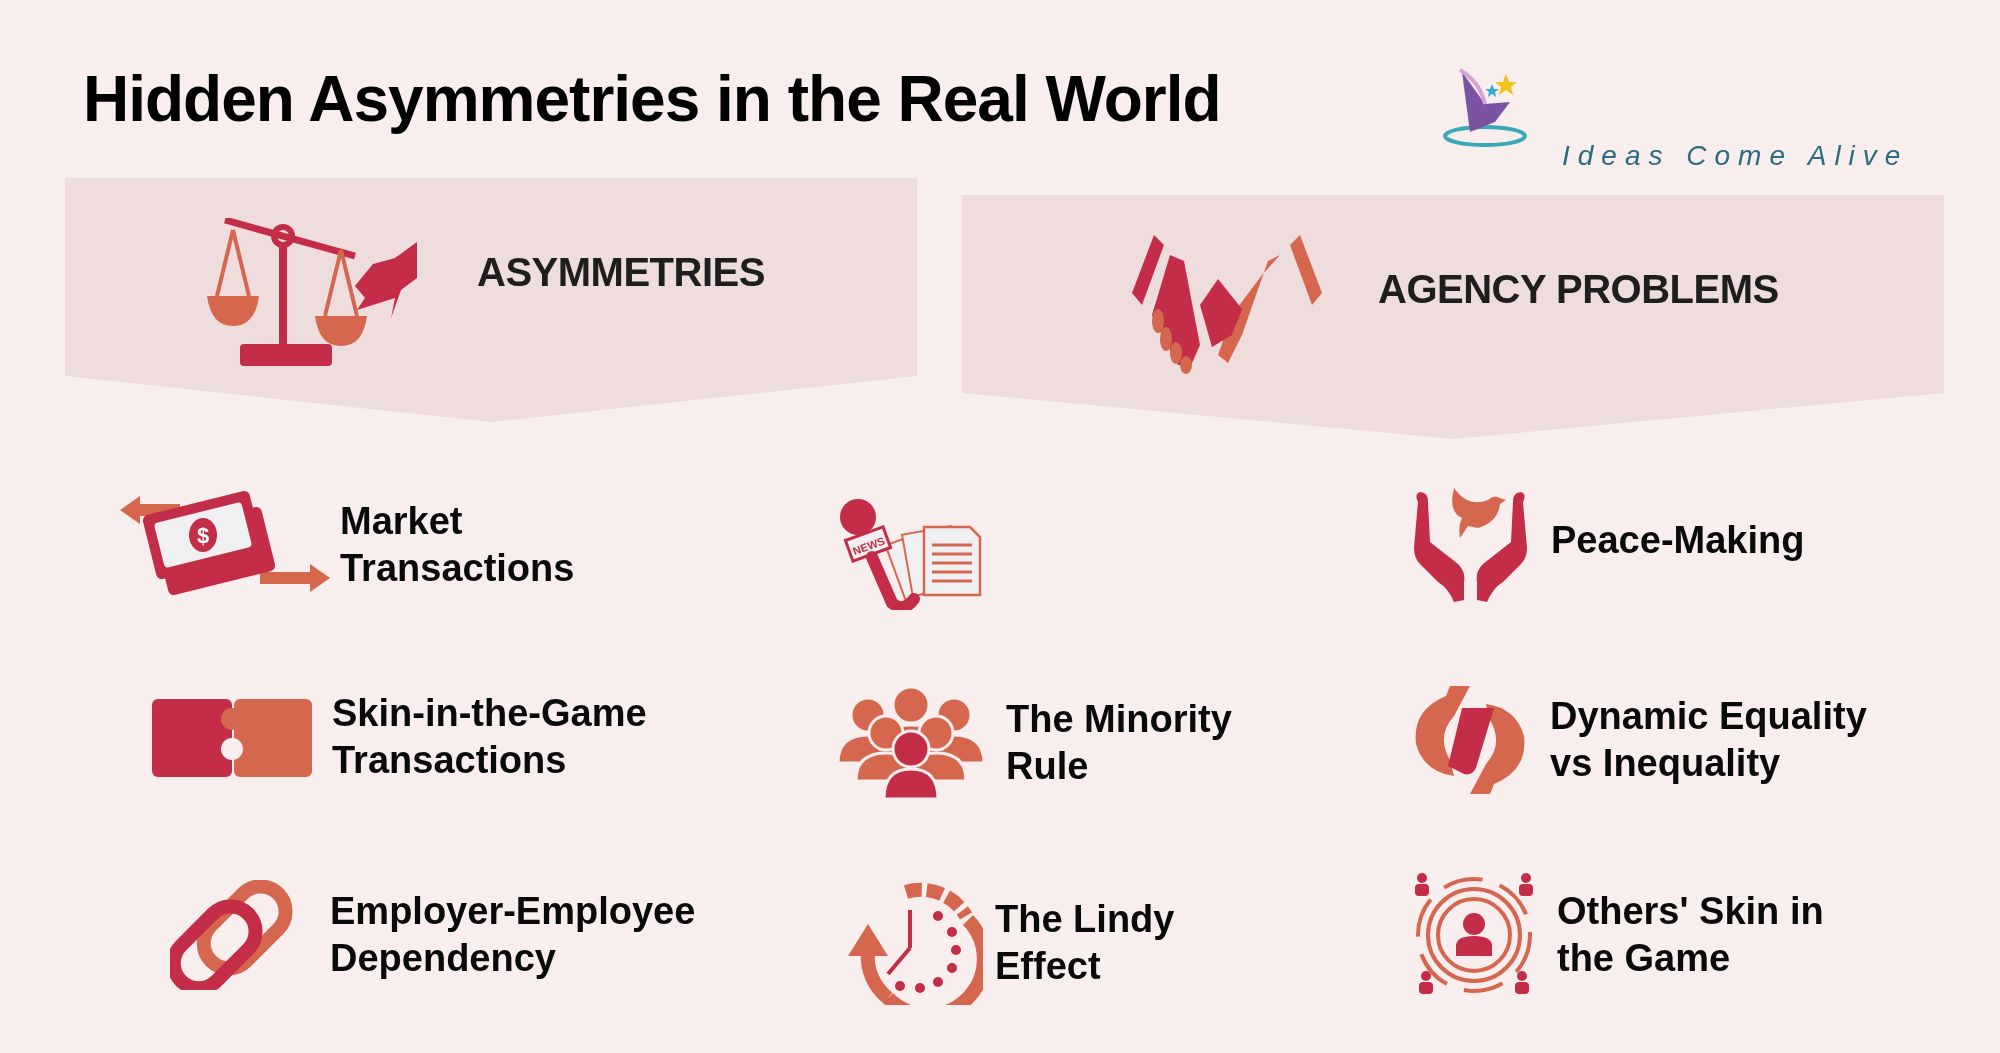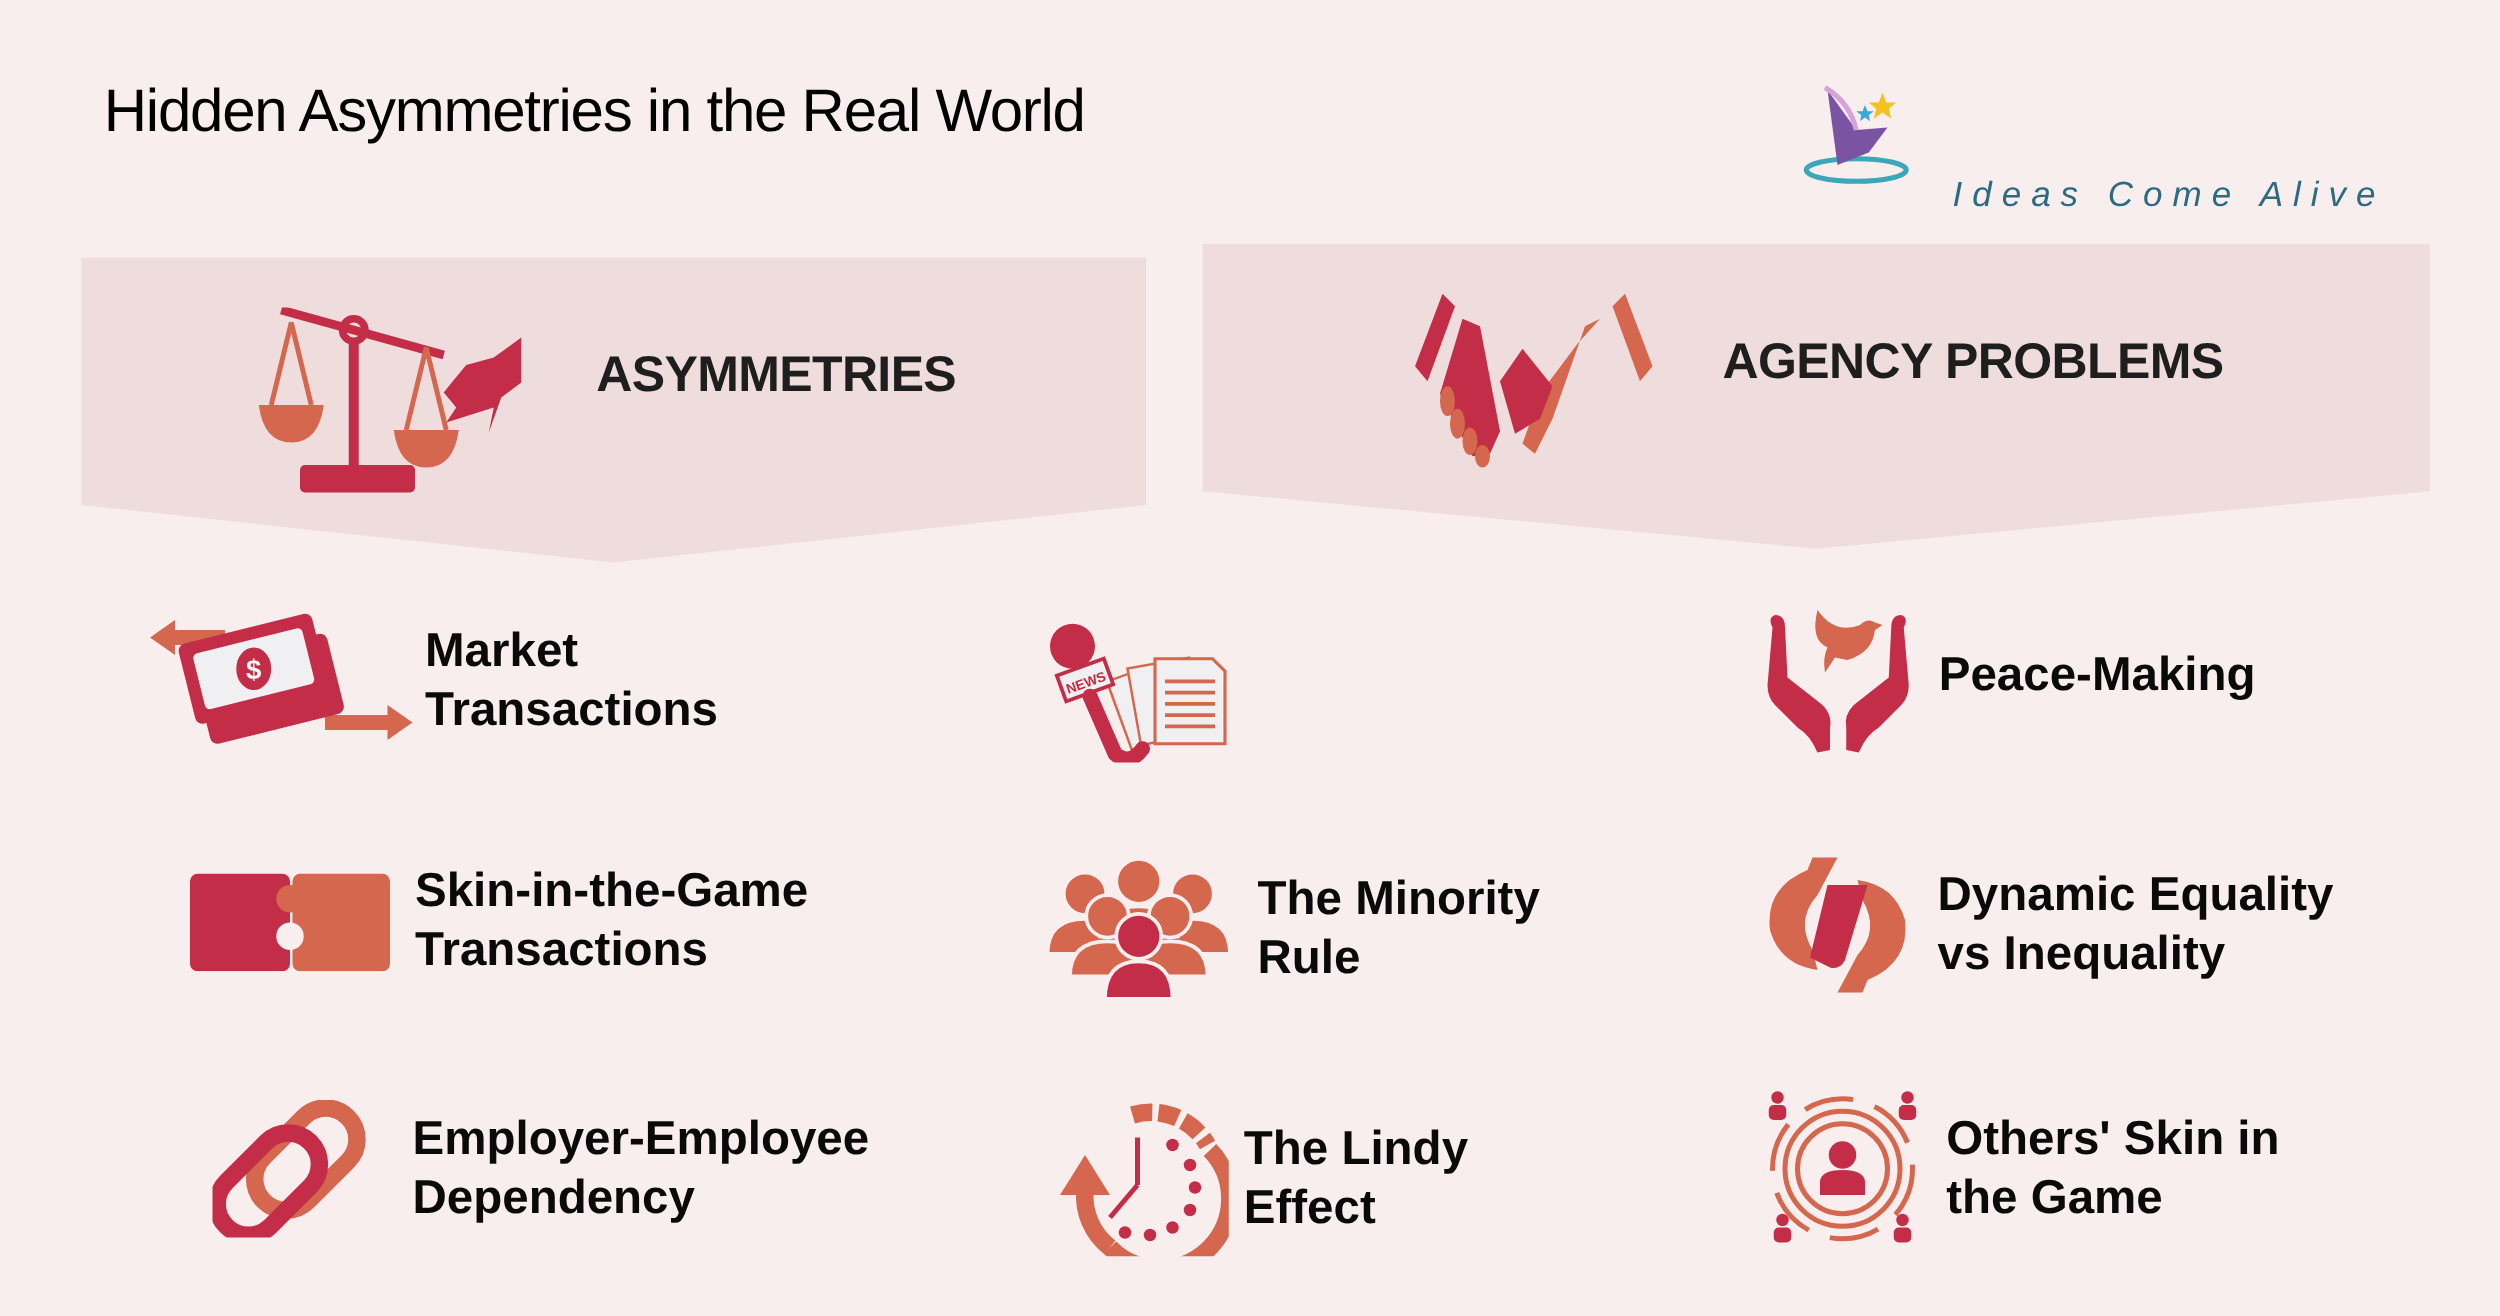--- a/index.html
+++ b/index.html
@@ -1,17 +1,17 @@
 <!DOCTYPE html>
 <html><head>
 <meta charset="utf-8">
 <style>
   html,body{margin:0;padding:0;}
   body{width:2000px;height:1053px;background:#f8eeee;position:relative;overflow:hidden;font-family:"Liberation Sans","DejaVu Sans",sans-serif;color:#111;}
-  .title{position:absolute;left:83px;top:62px;font-size:48px;font-weight:normal;letter-spacing:-1px;color:#000;}
+  .title{position:absolute;left:83px;top:62px;font-size:64px;font-weight:bold;letter-spacing:-1px;color:#000;}
   .logo{position:absolute;left:1440px;top:62px;width:490px;height:90px;}
   .logo .brand{position:absolute;left:102px;top:2px;font-size:44px;color:#2c6b80;letter-spacing:1px;white-space:nowrap;}
   .logo .brand b{font-weight:bold;}
   .logo .tag{position:absolute;left:122px;top:56px;font-size:28px;font-style:italic;color:#2c6b80;letter-spacing:8px;white-space:nowrap;margin-top:22px;}
   .banner{position:absolute;}
   .banner svg.bg{position:absolute;left:0;top:0;}
   .banner-label{position:absolute;font-size:40px;font-weight:bold;color:#1e1e1e;letter-spacing:-0.5px;white-space:nowrap;}
   .banner-icon{position:absolute;}
   .item{position:absolute;display:flex;align-items:center;}
   .item .icon{flex:0 0 auto;}
@@ -26,21 +26,21 @@
   <svg width="100" height="90" viewBox="0 0 100 90" style="position:absolute;left:0;top:0">
     <ellipse cx="45" cy="74" rx="40" ry="9" fill="none" stroke="#3aa8b8" stroke-width="4"></ellipse>
     <path d="M22 10 L30 70 L55 60 L70 40 L45 42 Z" fill="#7b53a3"></path>
     <path d="M20 8 Q40 20 45 42" stroke="#d6a3d8" stroke-width="4" fill="none"></path>
     <polygon points="66,12 69,20 77,20 71,25 73,33 66,28 59,33 61,25 55,20 63,20" fill="#f4c21b"></polygon>
     <polygon points="52,22 54,27 59,27 55,30 56,35 52,32 48,35 49,30 45,27 50,27" fill="#3aa8d8"></polygon>
   </svg>
   <div class="tag">Ideas Come Alive</div>
 </div>
 
-<div class="banner" style="left:65px;top:206px;width:748px;height:245px;">
+<div class="banner" style="left:65px;top:178px;width:748px;height:245px;">
   <svg class="bg" width="852" height="245" viewBox="0 0 852 245">
       <polygon points="0,0 852,0 852,198 426,244 0,198" fill="#efdcdc"></polygon>
     </svg>
   <svg class="banner-icon" width="220" height="150" viewBox="0 0 220 150" style="left:140px;top:40px;">
     <line x1="20" y1="2" x2="150" y2="38" stroke="#c42d47" stroke-width="7"></line>
     <circle cx="78" cy="18" r="9" fill="none" stroke="#c42d47" stroke-width="6"></circle>
     <rect x="74" y="26" width="8" height="104" fill="#c42d47"></rect>
     <rect x="35" y="126" width="92" height="22" rx="4" fill="#c42d47"></rect>
     <path d="M28 12 L12 78 M28 12 L44 78" stroke="#d4674d" stroke-width="4" fill="none"></path>
     <path d="M2 78 L54 78 Q50 108 28 108 Q6 108 2 78 Z" fill="#d4674d"></path>

